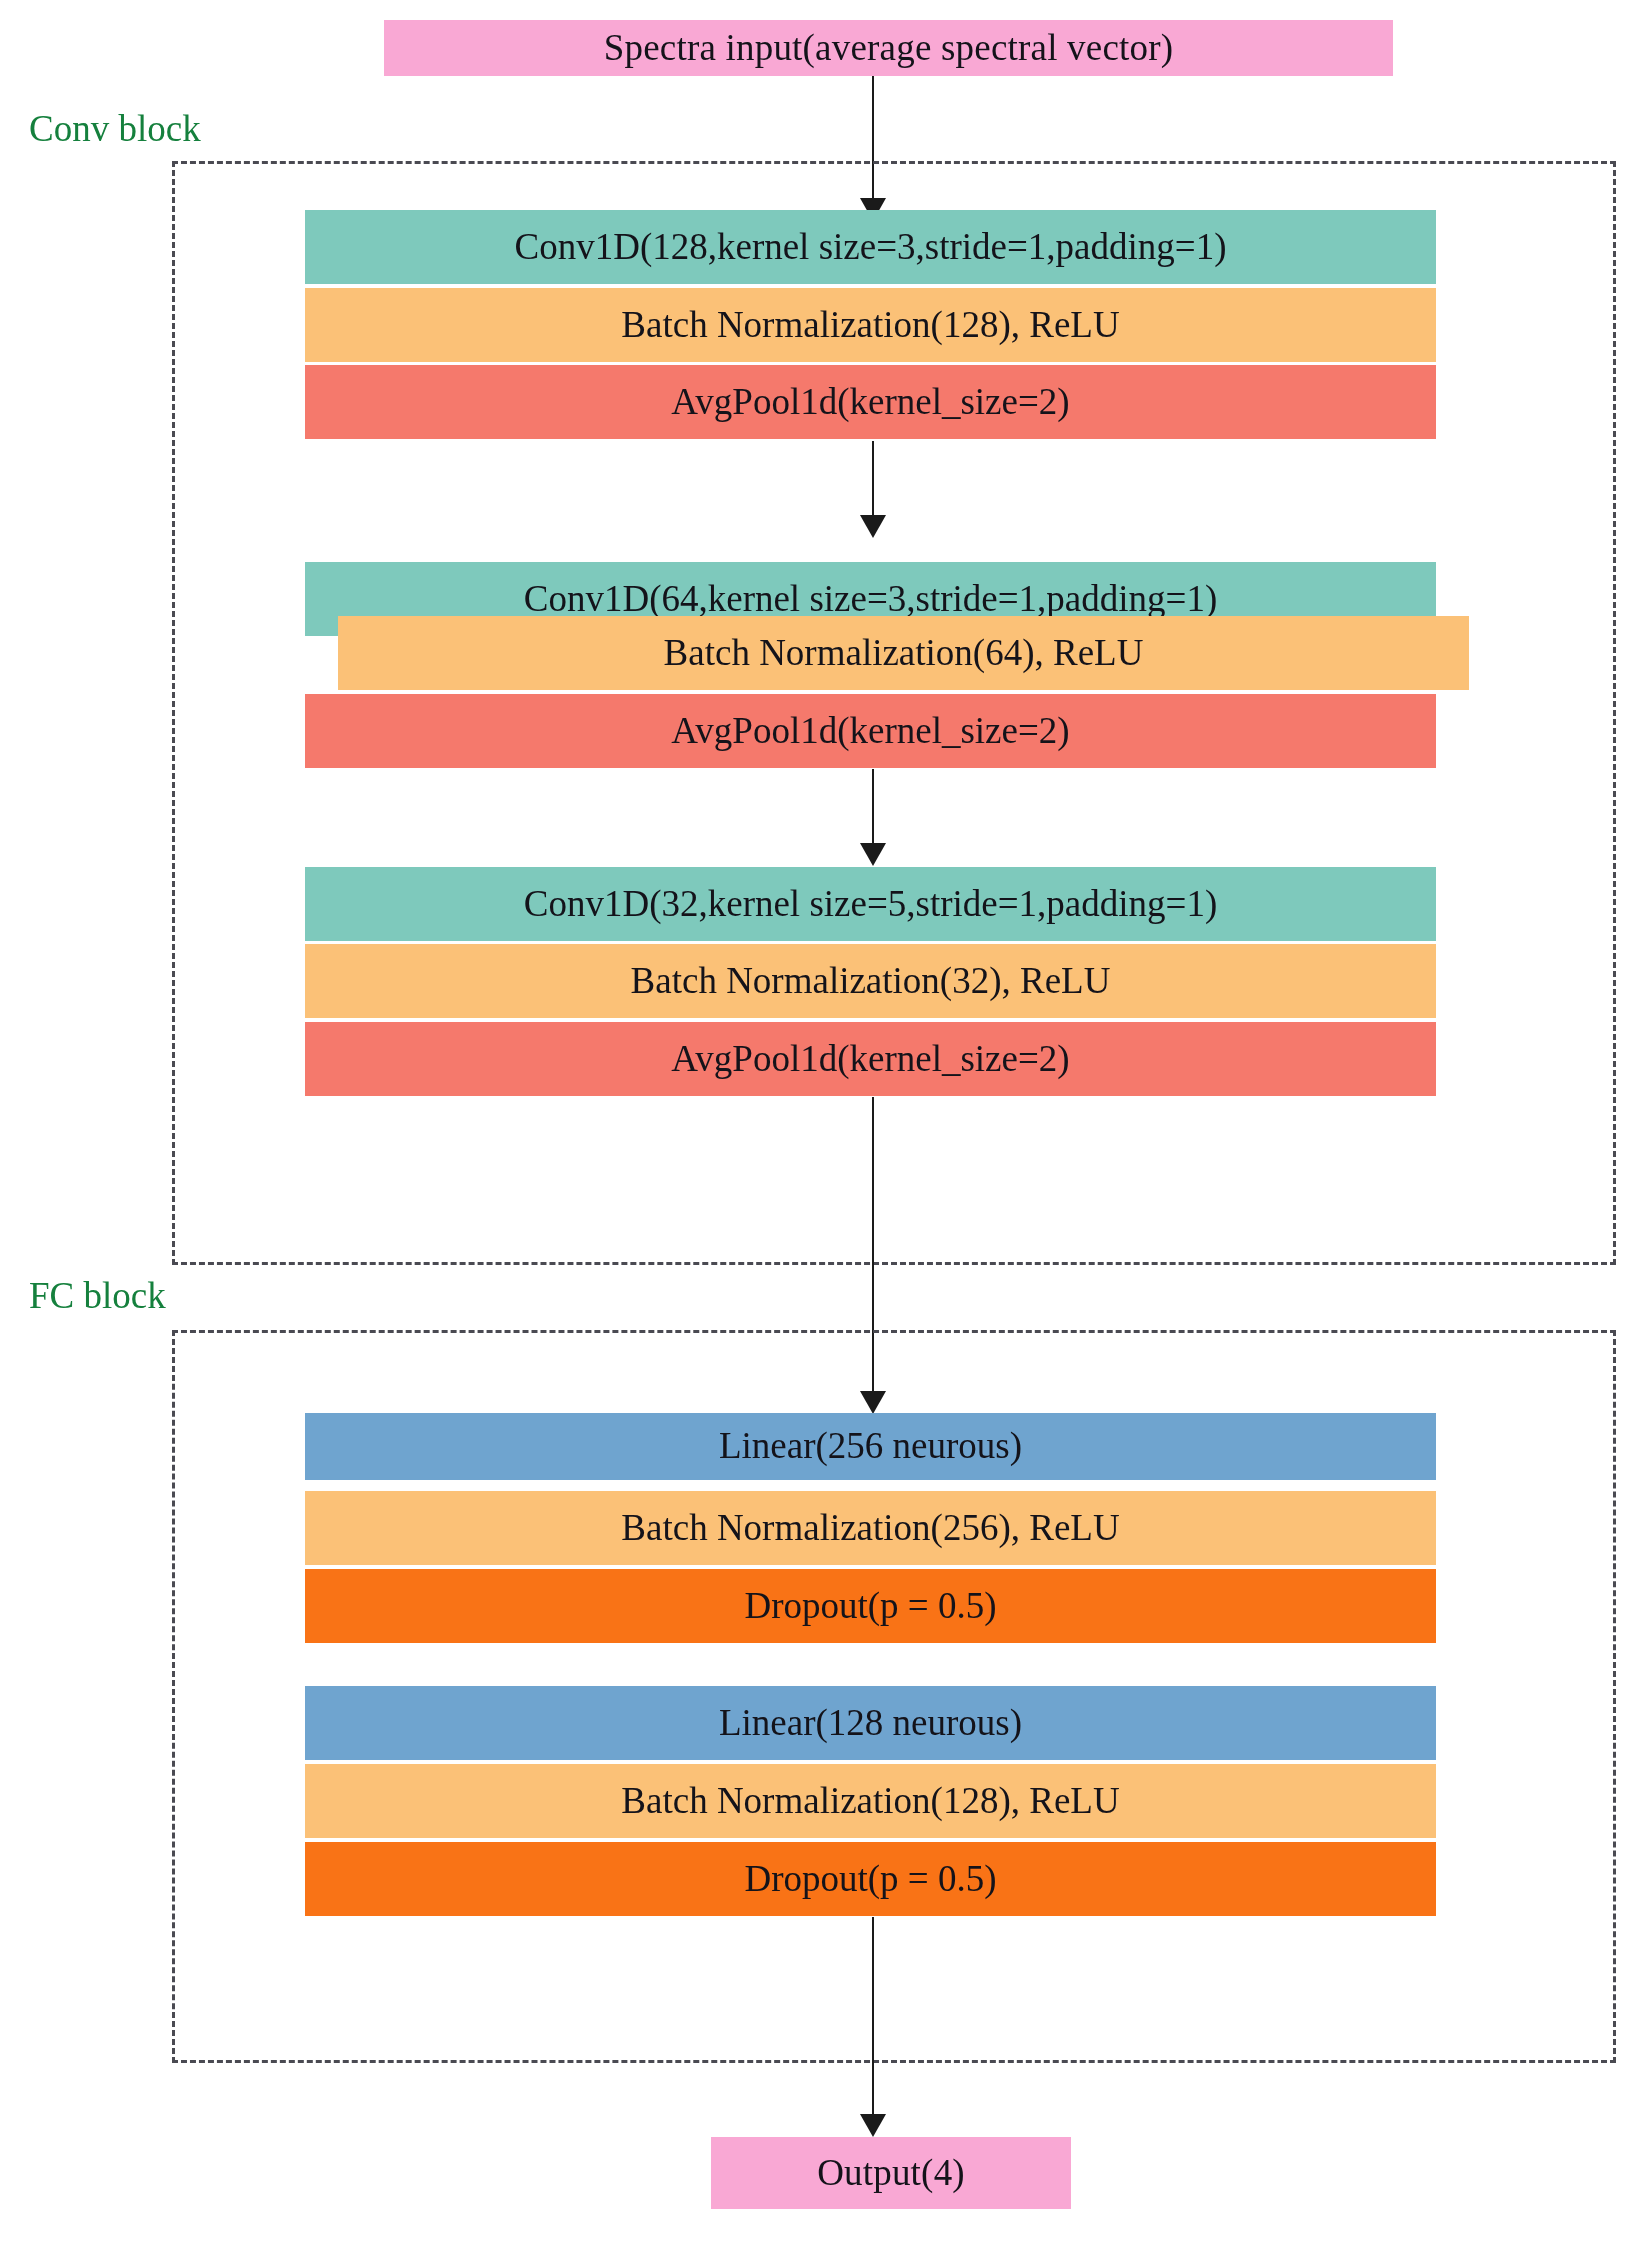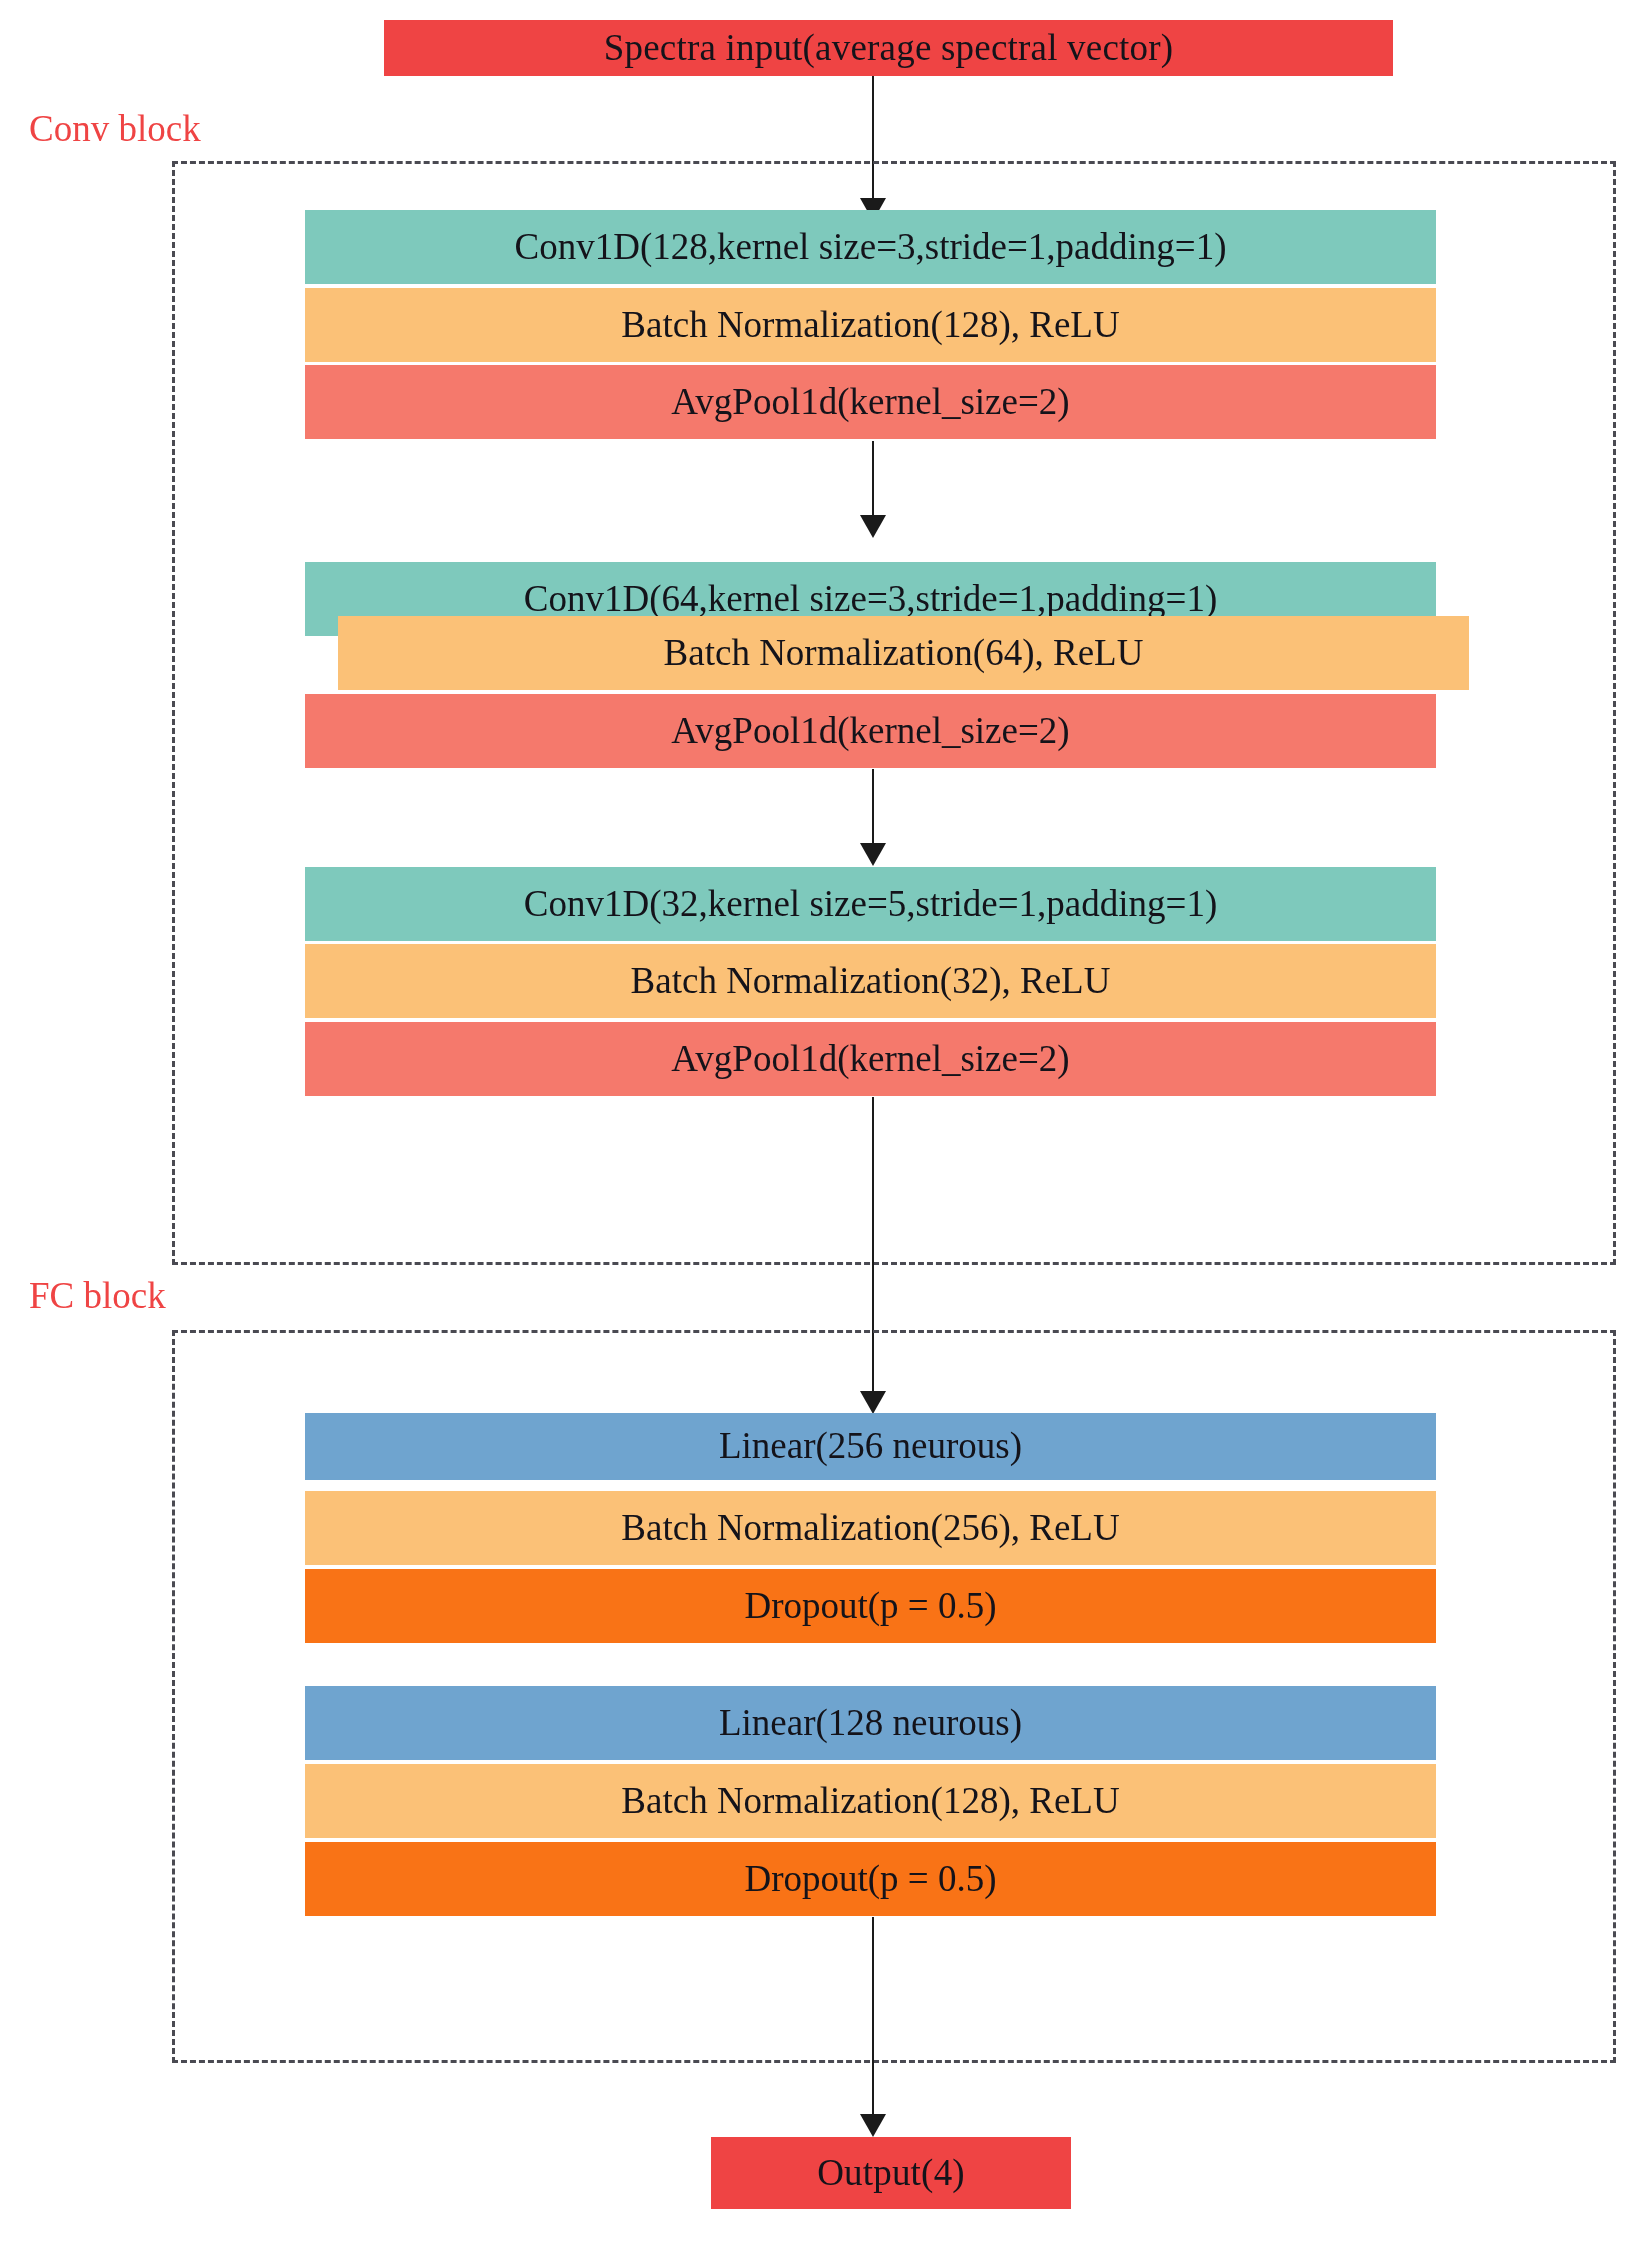--- a/index.html
+++ b/index.html
@@ -13,21 +13,21 @@
     height: 2266px;
     position: relative;
     font-family: "Liberation Serif", "DejaVu Serif", serif;
     color: #111111;
     overflow: hidden;
   }
 
   
   .io-box {
     position: absolute;
-    background: #ef4444;
+    background: #f9a8d4;
     display: flex;
     align-items: center;
     justify-content: center;
     font-size: 37px;
     line-height: 1.1;
     letter-spacing: 0.2px;
     color: #14131a;
     white-space: nowrap;
   }
 
@@ -55,21 +55,21 @@
     position: absolute;
     border: 3.6px dashed #4a4a52;
     background: transparent;
   }
 
   
   .group-label {
     position: absolute;
     font-size: 37px;
     line-height: 1;
-    color: #ef4444;
+    color: #15803d;
     white-space: nowrap;
     text-align: right;
   }
 
   
   .arrow {
     position: absolute;
     width: 36px;
     display: flex;
     flex-direction: column;

